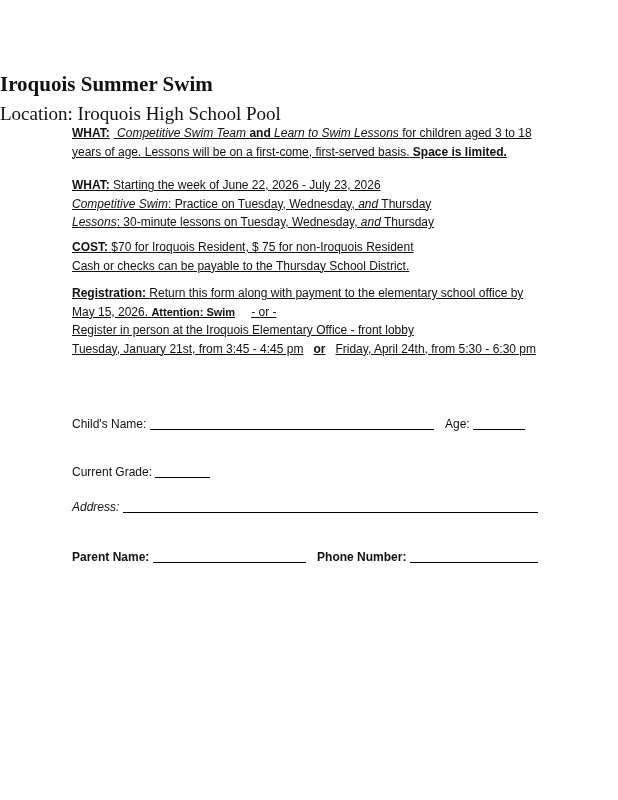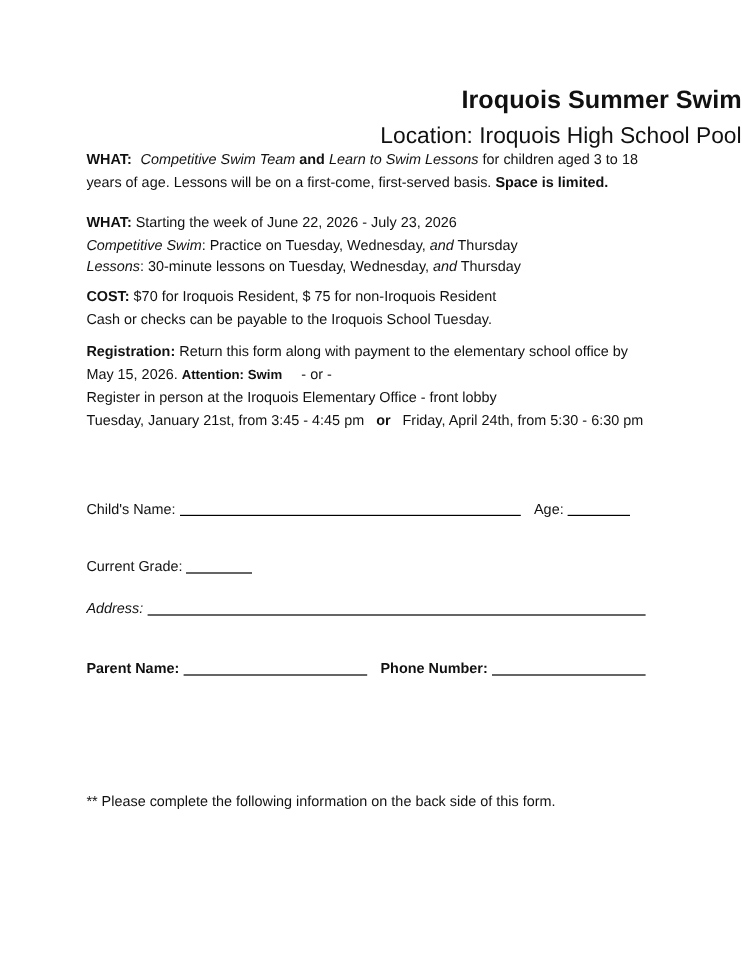--- a/index.html
+++ b/index.html
@@ -7,24 +7,24 @@
     position: relative;
     width: 618px;
     height: 800px;
     background: #ffffff;
     color: #111111;
     font-family: "Liberation Sans", "DejaVu Sans", sans-serif;
     font-size: 12px;
     overflow: hidden;
   }
   .abs { position: absolute; left: 72px; right: 74px; }
-  .center { left: 0; right: 0; text-align: right; }
+  .center { left: 0; right: 0; text-align: left; font-family: Liberation Serif, serif; }
   .title { top: 72px; font-size: 21px; font-weight: bold; }
   .subtitle { top: 103px; font-size: 19px; }
-  .sec { line-height: 18.5px; }
+  .sec { line-height: 18.5px; text-decoration: underline; }
   .sec-what { top: 124px; }
   .sec-when { top: 176px; }
   .sec-cost { top: 238px; }
   .sec-reg  { top: 284px; }
   .pline { white-space: nowrap; }
   .b { font-weight: bold; }
   .i { font-style: italic; }
   .what-label { margin-right: 4px; }
   .att { font-size: 11px; }
   .ordiv { margin-left: 16px; }
@@ -58,34 +58,33 @@
   </div>
 
   <div class="abs sec sec-when">
     <div class="pline"><span class="b">WHAT:</span> <span>Starting the week of June 22, 2026 - July 23, 2026</span></div>
     <div class="pline"><span class="i">Competitive Swim</span><span>: Practice on Tuesday, Wednesday,</span> <span class="i">and</span> <span>Thursday</span></div>
     <div class="pline"><span class="i">Lessons</span><span>: 30-minute lessons on Tuesday, Wednesday,</span> <span class="i">and</span> <span>Thursday</span></div>
   </div>
 
   <div class="abs sec sec-cost">
     <div class="pline"><span class="b">COST:</span> <span>$70 for Iroquois Resident, $ 75 for non-Iroquois Resident</span></div>
-    <div class="pline"><span>Cash or checks can be payable to the Iroquois School Tuesday.</span></div>
+    <div class="pline"><span>Cash or checks can be payable to the Thursday School District.</span></div>
   </div>
 
   <div class="abs sec sec-reg">
     <div class="pline"><span class="b">Registration:</span> <span>Return this form along with payment to the elementary school office by</span></div>
     <div class="pline"><span>May 15, 2026.</span> <span class="b att">Attention: Swim</span><span class="ordiv">- or -</span></div>
     <div class="pline"><span>Register in person at the Iroquois Elementary Office - front lobby</span></div>
     <div class="pline"><span>Tuesday, January 21st, from 3:45 - 4:45 pm</span><span class="orb">or</span><span>Friday, April 24th, from 5:30 - 6:30 pm</span></div>
   </div>
 
   <div class="row row-child"><span>Child's Name:</span> <span class="blank" style="width:284px"></span> <span class="ml8">Age:</span> <span class="blank" style="width:52px"></span></div>
 
   <div class="row row-grade"><span>Current Grade:</span> <span class="blank" style="width:55px"></span></div>
 
   <div class="row row-address"><span>Address:</span> <span class="blank" style="width:415px"></span></div>
 
   <div class="row row-parent"><span>Parent Name:</span> <span class="blank" style="width:153px"></span> <span class="ml8">Phone Number:</span> <span class="blank" style="width:128px"></span></div>
 
 
-  <div class="abs footnote">** Please complete the following information on the back side of this form.</div>
 
 </div>
 
 </body></html>

